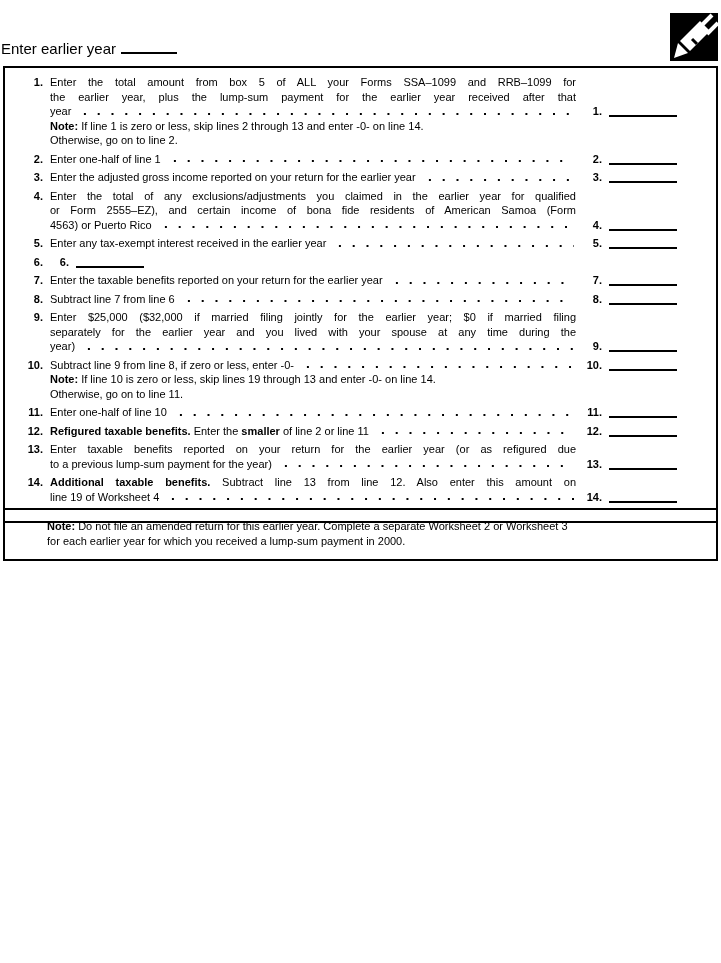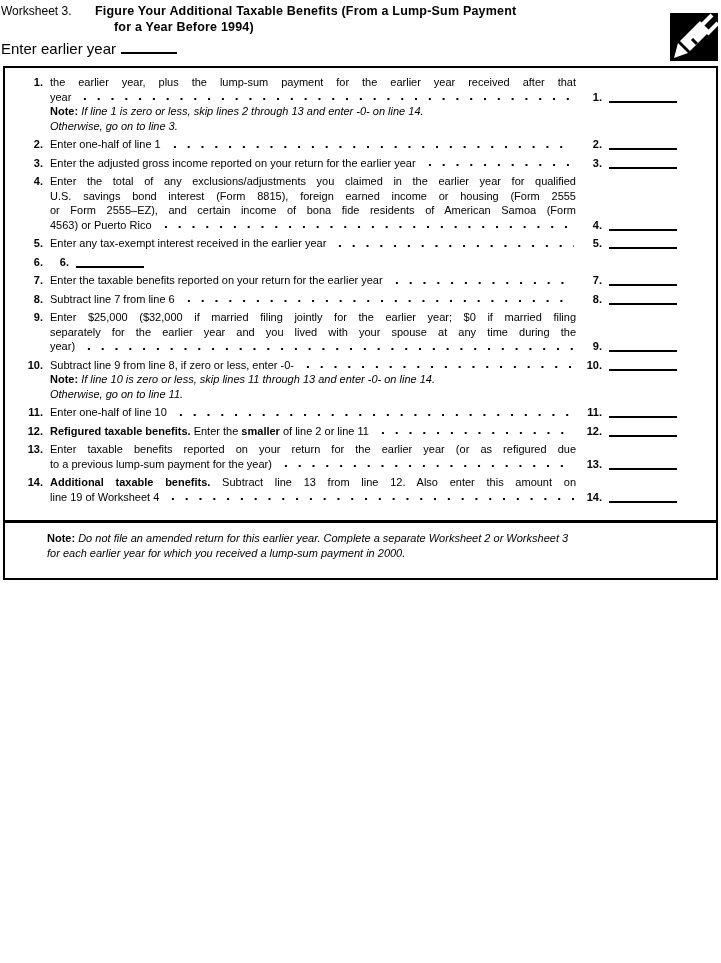--- a/index.html
+++ b/index.html
@@ -32,73 +32,67 @@
   .dtext{white-space:pre;}
   .leader{flex:1;margin-left:7px;margin-right:2px;
           background-image:radial-gradient(circle,#000 1.35px,rgba(0,0,0,0) 1.5px);
           background-size:13.8px 6px;background-repeat:repeat-x;
           background-position:0 calc(100% - 2px);}
   .col-ans{flex:0 0 140px;width:140px;align-self:flex-end;display:flex;align-items:flex-end;}
   .ans-num{font-weight:bold;font-size:11px;line-height:14.5px;width:26px;text-align:right;}
   .ans-rule{width:68px;border-bottom:2.5px solid #000;margin-left:7px;margin-bottom:1.5px;height:0;}
   .nline{font-size:11px;line-height:14.5px;}
   .seg-b{font-weight:bold;}
-  .seg-i{font-style:italic;}
+  .seg-i{}
 
   
-  .note-box{position:absolute;left:3px;top:520px;width:715px;height:60px;
+  .note-box{position:absolute;left:3px;top:508px;width:715px;height:53px;
             border:2.5px solid #000;box-sizing:border-box;padding:9px 28px 0 42px;}
 </style>
 </head>
 <body>
 
 <div class="page">
 
-  <div class="header">
-    <div class="ws-label">Worksheet 3.</div>
-    <div class="title">
-      <div class="title-l1">Figure Your Additional Taxable Benefits (From a Lump-Sum Payment</div>
-      <div class="title-l2">for a Year Before 1994)</div>
-    </div>
-  </div>
 
   <div class="earlier">
     <span>Enter earlier year</span><span class="ey-blank"></span>
   </div>
 
   <svg class="pencil" viewBox="0 0 48 48">
     <rect x="0" y="0" width="48" height="48" fill="#000"></rect>
     <line x1="29" y1="15" x2="42" y2="2" stroke="#fff" stroke-width="4"></line>
     <line x1="37" y1="21" x2="48" y2="10" stroke="#fff" stroke-width="4"></line>
     <polygon points="30,8 40,18 20,38 10,28" fill="#fff"></polygon>
     <polygon points="4,45 18,40 8,30" fill="#fff"></polygon>
     <line x1="22" y1="26" x2="27" y2="31" stroke="#000" stroke-width="3"></line>
   </svg>
 
   <div class="main-box">
     <div id="rows">
         <div class="row">
           <div class="col-num">1.</div>
           <div class="col-desc">
+            <div class="dline just"><span class="seg">Enter the total amount from box 5 of ALL your Forms SSA–1099 and RRB–1099 for</span></div>
             <div class="dline just"><span class="seg">the earlier year, plus the lump-sum payment for the earlier year received after that</span></div>
             <div class="dline dlast">
               <span class="dtext"><span class="seg">year</span></span>
               <span class="leader"></span>
             </div>
           </div>
           <div class="col-ans">
             <span class="ans-num">1.</span>
             <span class="ans-rule"></span>
           </div>
         </div>
         <div class="row note-row">
           <div class="col-num"></div>
           <div class="col-desc">
             <div class="nline"><span class="seg-b">Note:</span><span class="seg-i"> If line 1 is zero or less, skip lines 2 through 13 and enter -0- on line 14.</span></div>
-            <div class="nline"><span class="seg-i">Otherwise, go on to line 3.</span></div>
+            <div class="nline"><span class="seg-i">Otherwise, go on to line 2.</span></div>
           </div>
           <div class="col-ans"></div>
         </div>
         <div class="row">
           <div class="col-num">2.</div>
           <div class="col-desc">
             <div class="dline dlast">
               <span class="dtext"><span class="seg">Enter one-half of line 1</span></span>
               <span class="leader"></span>
             </div>
@@ -118,21 +112,20 @@
           </div>
           <div class="col-ans">
             <span class="ans-num">3.</span>
             <span class="ans-rule"></span>
           </div>
         </div>
         <div class="row">
           <div class="col-num">4.</div>
           <div class="col-desc">
             <div class="dline just"><span class="seg">Enter the total of any exclusions/adjustments you claimed in the earlier year for qualified</span></div>
-            <div class="dline just"><span class="seg">U.S. savings bond interest (Form 8815), foreign earned income or housing (Form 2555</span></div>
             <div class="dline just"><span class="seg">or Form 2555–EZ), and certain income of bona fide residents of American Samoa (Form</span></div>
             <div class="dline dlast">
               <span class="dtext"><span class="seg">4563) or Puerto Rico</span></span>
               <span class="leader"></span>
             </div>
           </div>
           <div class="col-ans">
             <span class="ans-num">4.</span>
             <span class="ans-rule"></span>
           </div>
@@ -207,21 +200,21 @@
             </div>
           </div>
           <div class="col-ans">
             <span class="ans-num">10.</span>
             <span class="ans-rule"></span>
           </div>
         </div>
         <div class="row note-row">
           <div class="col-num"></div>
           <div class="col-desc">
-            <div class="nline"><span class="seg-b">Note:</span><span class="seg-i"> If line 10 is zero or less, skip lines 11 through 13 and enter -0- on line 14.</span></div>
+            <div class="nline"><span class="seg-b">Note:</span><span class="seg-i"> If line 10 is zero or less, skip lines 19 through 13 and enter -0- on line 14.</span></div>
             <div class="nline"><span class="seg-i">Otherwise, go on to line 11.</span></div>
           </div>
           <div class="col-ans"></div>
         </div>
         <div class="row">
           <div class="col-num">11.</div>
           <div class="col-desc">
             <div class="dline dlast">
               <span class="dtext"><span class="seg">Enter one-half of line 10</span></span>
               <span class="leader"></span>

